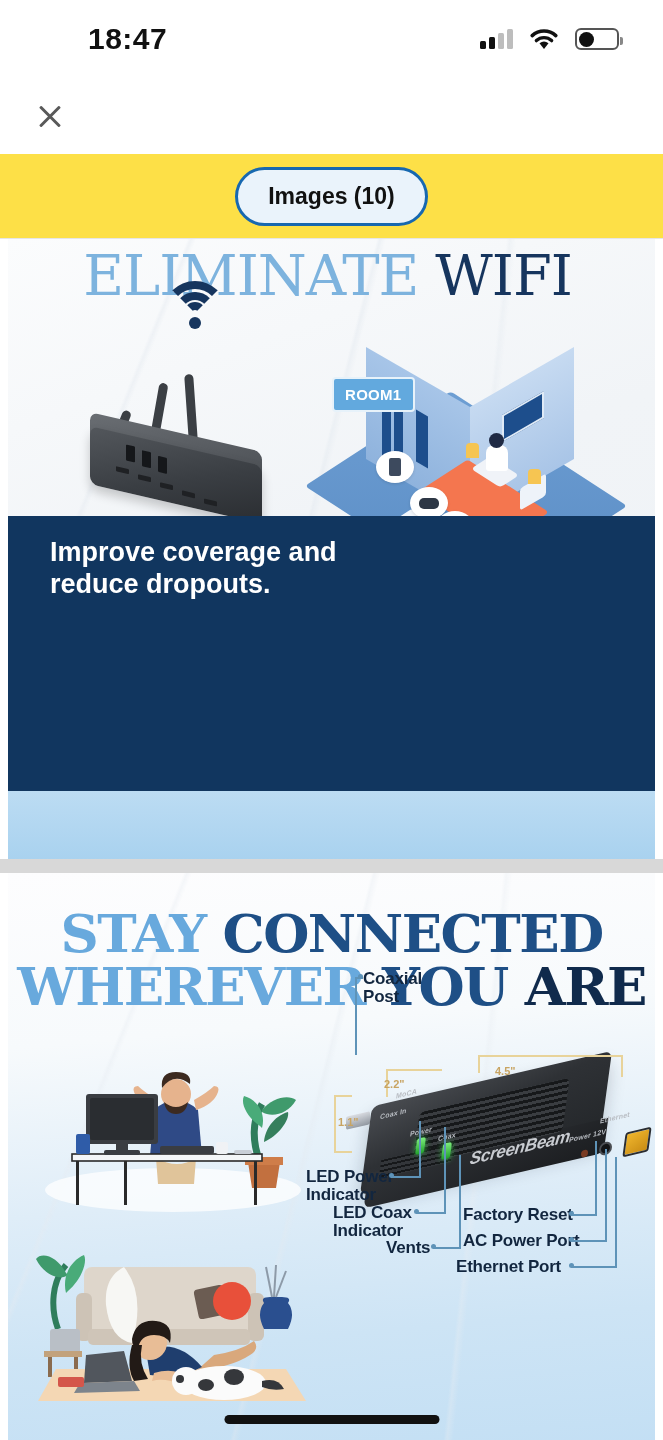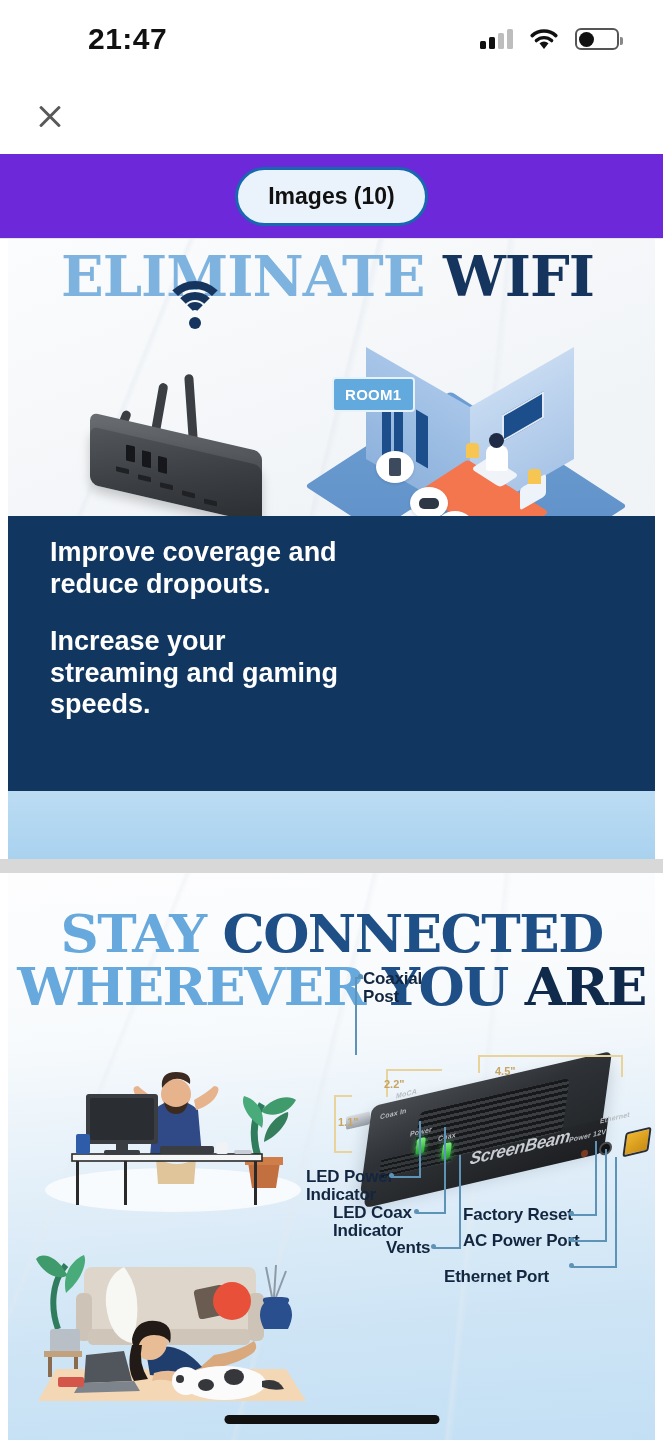--- a/index.html
+++ b/index.html
@@ -55,21 +55,21 @@
   }
   .close-btn::before,.close-btn::after{
     content:""; position:absolute; left:8px; top:21px;
     width:28px; height:3px; background:#595959; border-radius:1px;
   }
   .close-btn::before{ transform:rotate(45deg); }
   .close-btn::after { transform:rotate(-45deg); }
 
   
   .tabbar {
-    background:#6d28d9; height:85px;
+    background:#fde047; height:85px;
     display:flex; align-items:center; justify-content:center; gap:22px;
     border-bottom:1px solid #e6e6e6;
   }
   .tab {
     border-radius:30px; font-size:23px; font-weight:bold;
     padding:13px 30px; cursor:pointer; white-space:nowrap;
   }
   .tab.active {
     background:#eaf3fb; border:3px solid #1768b0; color:#111;
   }
@@ -93,21 +93,21 @@
   .marble{
     position:absolute; inset:0; opacity:.5;
     background:
       linear-gradient(104deg, transparent 46%, #e4eaf0 46.4%, transparent 47.2%),
       linear-gradient(96deg, transparent 70%, #e8edf2 70.5%, transparent 71.4%),
       linear-gradient(112deg, transparent 20%, #e6ebf1 20.4%, transparent 21%);
   }
   .c1-title {
     position:absolute; top:10px; left:0; right:8px; text-align:center;
     font-family:"DejaVu Serif", serif;
-    font-weight:bold; font-size:56px; line-height:.97;
+    font-weight:normal; font-size:56px; line-height:.97;
     letter-spacing:-1px;
   }
   .c1-title .l1 span:nth-child(1){ color:#7db3de; }
   .c1-title .l1 span:nth-child(2){ color:#16355e; }
   .c1-title .l2 span:nth-child(1){ color:#7db3de; }
   .c1-title .l2 span:nth-child(2){ color:#1d4madd; }
   .c1-title .l2 span:nth-child(2){ color:#1d4a7e; }
 
   .navy-band{
     position:absolute; left:0; right:0; top:277px; height:275px;
@@ -316,21 +316,21 @@
   
   .home-ind{
     position:absolute; left:50%; transform:translateX(-50%);
     bottom:16px; width:215px; height:9px; background:#111; border-radius:6px;
   }
 </style>
 </head>
 <body>
 
 <div class="statusbar">
-  <div class="status-time">21:47</div>
+  <div class="status-time">18:47</div>
   <div class="status-icons">
     <div class="sig">
       <i class="on"></i>
         <i class="on"></i>
         <i></i>
         <i></i>
     </div>
     <div class="wifi-ic">
       <svg width="30" height="22" viewBox="0 0 30 22">
         <path d="M15 21 L10.5 15.2 A7.6 7.6 0 0 1 19.5 15.2 Z" fill="#111"></path>
@@ -411,21 +411,20 @@
           </div>
       <div class="bubble blue" style="left:98px; top:142px;">
             <div class="ic"></div>
           </div>
       <div class="room-tag" style="left:-6px; top:8px;">ROOM1</div>
     </div>
 
     <div class="navy-band"></div>
     <div class="c1-copy">
       <p>Improve coverage and reduce dropouts.</p>
-      <p>Increase your streaming and gaming speeds.</p>
     </div>
 
 
     <div class="footer-band"></div>
    </div>
   </div>
 
   <div class="card" id="card2">
    <div class="card-inner">
     <div class="bg">
@@ -599,21 +598,21 @@
     <div class="callout" style="left:455px; top:333px;">Factory Reset</div>
     <div class="lead h" style="left:563px; top:341px; width:26px;"></div>
     <div class="lead v" style="left:587px; top:268px; height:75px;"></div>
     <div class="dot" style="left:561px; top:338px;"></div>
 
     <div class="callout" style="left:455px; top:359px;">AC Power Port</div>
     <div class="lead h" style="left:563px; top:367px; width:36px;"></div>
     <div class="lead v" style="left:597px; top:276px; height:93px;"></div>
     <div class="dot" style="left:561px; top:364px;"></div>
 
-    <div class="callout" style="left:436px; top:385px;margin-top:10px;">Ethernet Port</div>
+    <div class="callout" style="left:448px; top:385px;">Ethernet Port</div>
     <div class="lead h" style="left:563px; top:393px; width:46px;"></div>
     <div class="lead v" style="left:607px; top:284px; height:111px;"></div>
     <div class="dot" style="left:561px; top:390px;"></div>
    </div>
   </div>
 
 </div>
 
 <div class="home-ind"></div>
 

